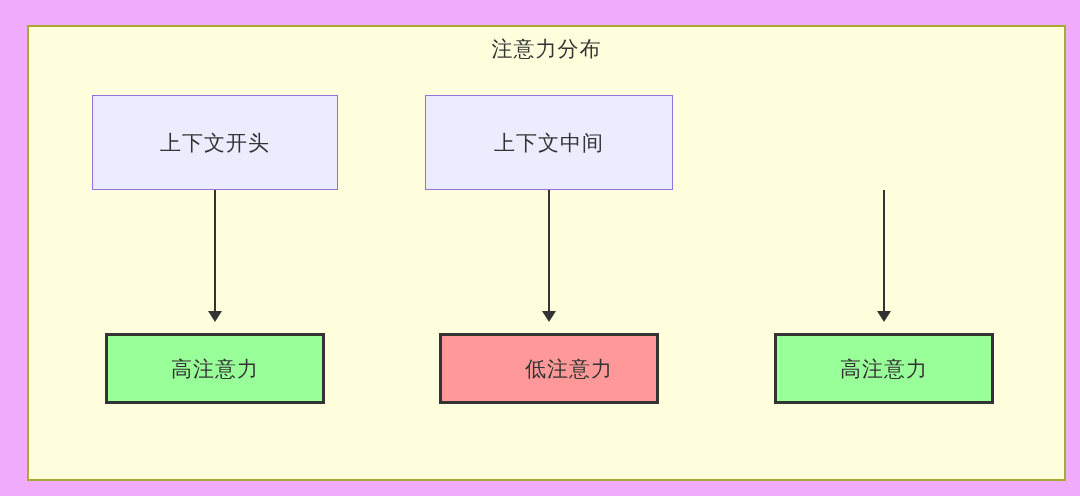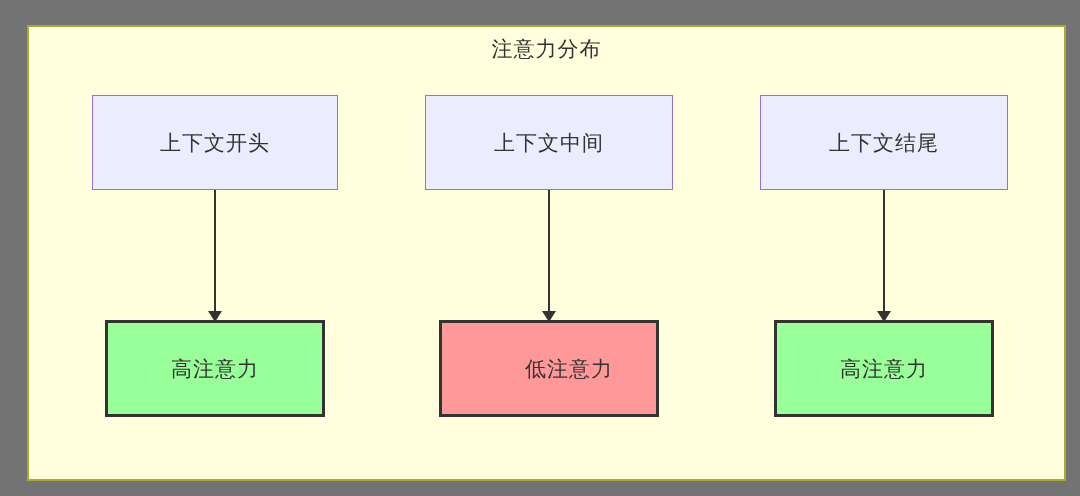--- a/index.html
+++ b/index.html
@@ -5,21 +5,21 @@
   html, body {
     margin: 0;
     padding: 0;
     background: #ffffff;
     font-family: "Liberation Sans", "DejaVu Sans", sans-serif;
   }
   .canvas {
     position: relative;
     width: 1080px;
     height: 496px;
-    background: #737373;
+    background: #f0abfc;
     overflow: hidden;
   }
   .container {
     position: absolute;
     left: 27px;
     top: 25px;
     width: 1039px;
     height: 456px;
     box-sizing: border-box;
     background: var(--container-bg, #ffffde);
@@ -46,22 +46,22 @@
     letter-spacing: 1px;
   }
   .node.context {
     background: var(--node-bg, #ececff);
     border: 1.5px solid var(--node-border, #9370db);
     top: 68px;
     height: 95px;
   }
   .node.result {
     border: 3px solid var(--result-border, #333333);
-    top: 293px;
-    height: 97px;
+    top: 306px;
+    height: 71px;
     width: 220px;
   }
   .node.result.high { background: var(--high-attention-bg, #99ff99); }
   .node.result.low  { background: var(--low-attention-bg, #ff9999); }
 
   #ctx-start  { left: 63px;  width: 246px; }
   #ctx-middle { left: 396px; width: 248px; }
   #ctx-end    { left: 731px; width: 248px; }
 
   #res-1 { left: 76px;  }
@@ -108,23 +108,20 @@
     </svg>
 
     <div class="node context" id="ctx-start">
       <span>上下文开头</span>
     </div>
 
     <div class="node context" id="ctx-middle">
       <span>上下文中间</span>
     </div>
 
-    <div class="node context" id="ctx-end">
-      <span>上下文结尾</span>
-    </div>
 
     <div class="node result high" id="res-1">
       <span>高注意力</span>
     </div>
 
     <div class="node result low" id="res-2">
       <span>低注意力</span>
     </div>
 
     <div class="node result high" id="res-3">

